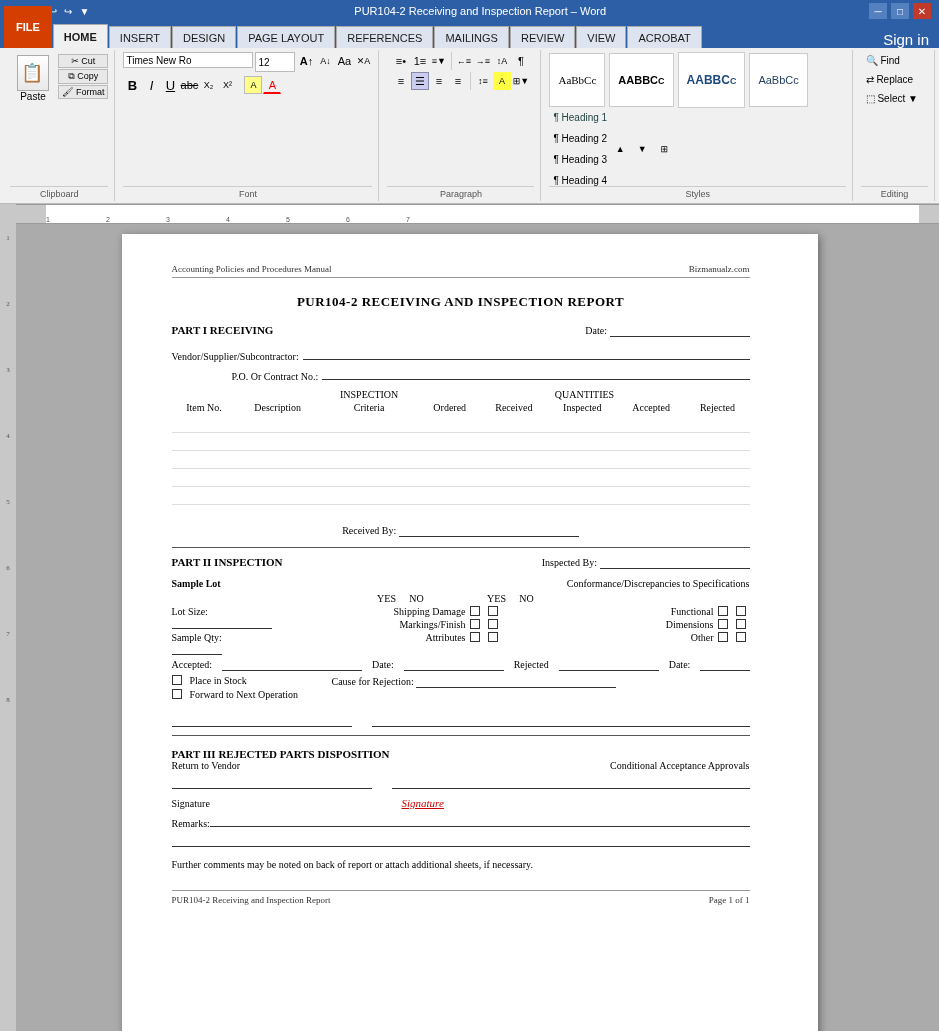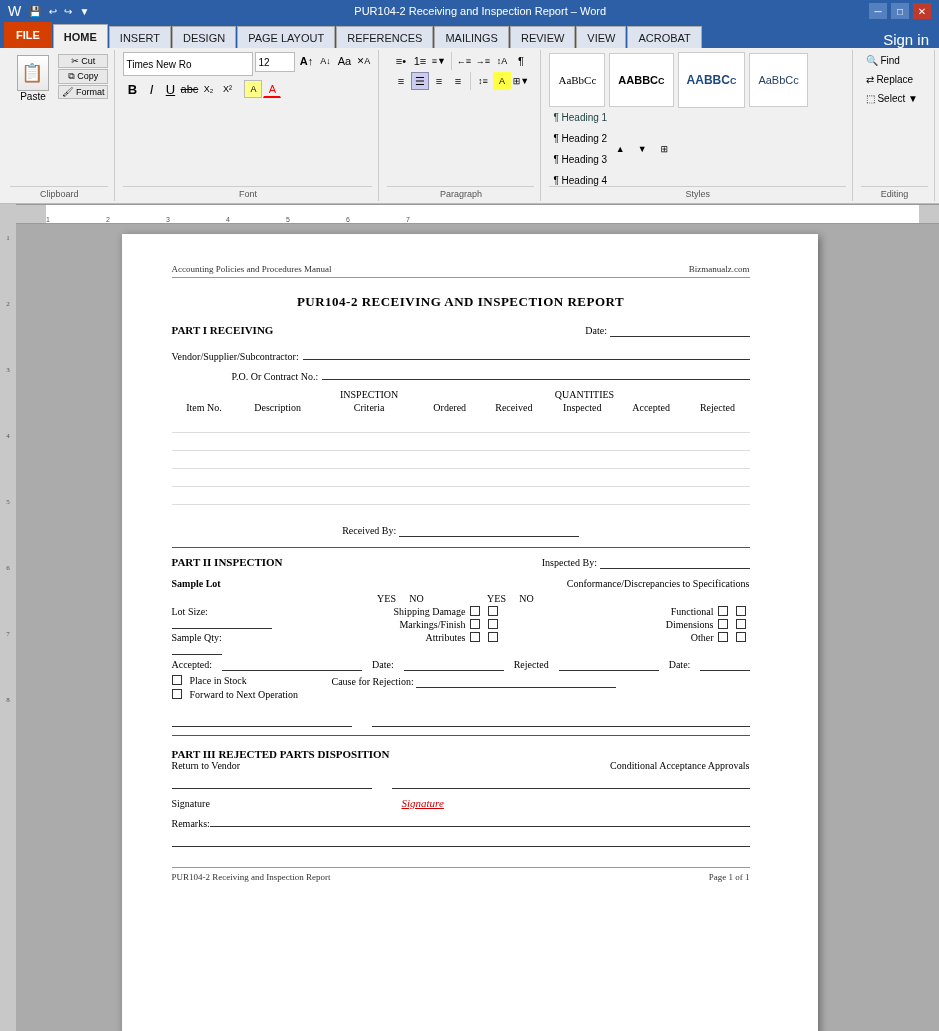--- a/index.html
+++ b/index.html
@@ -34,21 +34,21 @@
       height: 26px;
     }
     .tab-file {
       background: #d43f00;
       color: white;
       padding: 4px 12px;
       font-size: 11px;
       font-family: Arial, sans-serif;
       font-weight: bold;
       cursor: pointer;
-      height: 26px;
+      height: 42px;
       display: flex;
       align-items: center;
     }
     .tab-item {
       background: #dde3ef;
       color: #1a1a1a;
       padding: 4px 10px;
       font-size: 11px;
       font-family: Arial, sans-serif;
       cursor: pointer;
@@ -109,21 +109,21 @@
       font-size: 10px;
       background: none;
     }
     .paste-icon { width: 32px; height: 36px; background: linear-gradient(180deg, #fff 0%, #e8e8e8 100%); border: 1px solid #aaa; display: flex; align-items: center; justify-content: center; font-size: 18px; }
     .small-btns { display: flex; flex-direction: column; gap: 1px; margin-top: 2px; }
     .small-btn { font-size: 9px; font-family: Arial, sans-serif; padding: 1px 3px; background: #e8e8e8; border: 1px solid #bbb; cursor: pointer; }
 
     
     .font-group { min-width: 200px; }
     .font-row { display: flex; gap: 2px; margin-bottom: 2px; }
-    .font-select { font-size: 10px; font-family: Arial, sans-serif; border: 1px solid #bbb; padding: 1px 2px; background: white; height: 24px; width: 130px; }
+    .font-select { font-size: 10px; font-family: Arial, sans-serif; border: 1px solid #bbb; padding: 1px 2px; background: white; height: 16px; width: 130px; }
     .font-size-select { font-size: 10px; font-family: Arial, sans-serif; border: 1px solid #bbb; padding: 1px 2px; background: white; height: 20px; width: 40px; }
     .font-size-btns { display: flex; gap: 1px; }
     .icon-btn { width: 18px; height: 18px; border: 1px solid transparent; background: none; cursor: pointer; font-size: 11px; display: flex; align-items: center; justify-content: center; font-family: Arial, sans-serif; }
     .format-row { display: flex; gap: 1px; align-items: center; }
     .bold-btn { font-weight: bold; }
     .italic-btn { font-style: italic; }
     .underline-btn { text-decoration: underline; }
 
     
     .para-group { min-width: 160px; }
@@ -708,20 +708,23 @@
       
       <div class="remarks-row">
         <span>Remarks:</span>
         <span class="form-line"></span>
       </div>
 
       
       <div style="border-bottom:1px solid #333; height:14px; margin-top:4px;"></div>
 
       
+      <div class="further-note">
+        <span>Further comments may be noted on back of report or attach additional sheets, if necessary.</span>
+      </div>
     </div>
 
     <div class="page-footer">
       <span>PUR104-2 Receiving and Inspection Report</span>
       <span>Page 1 of 1</span>
     </div>
 
   </div>
 </div>
 

